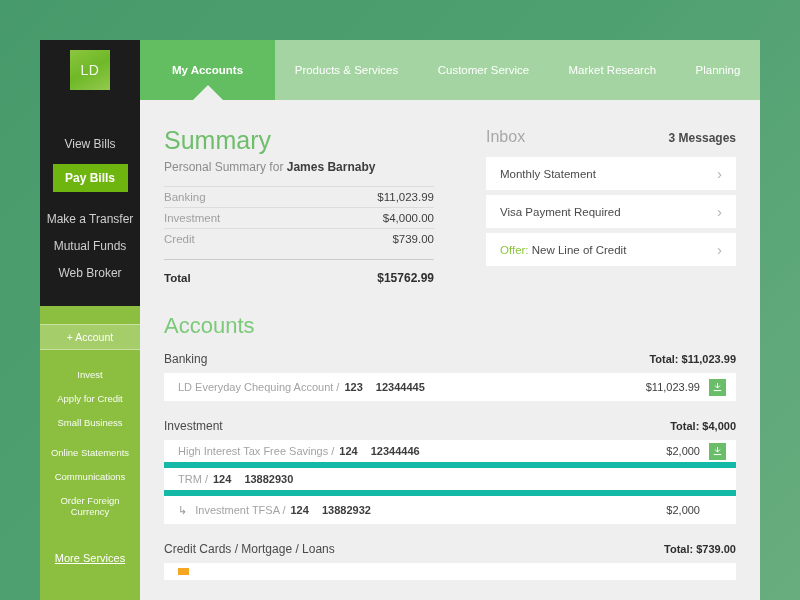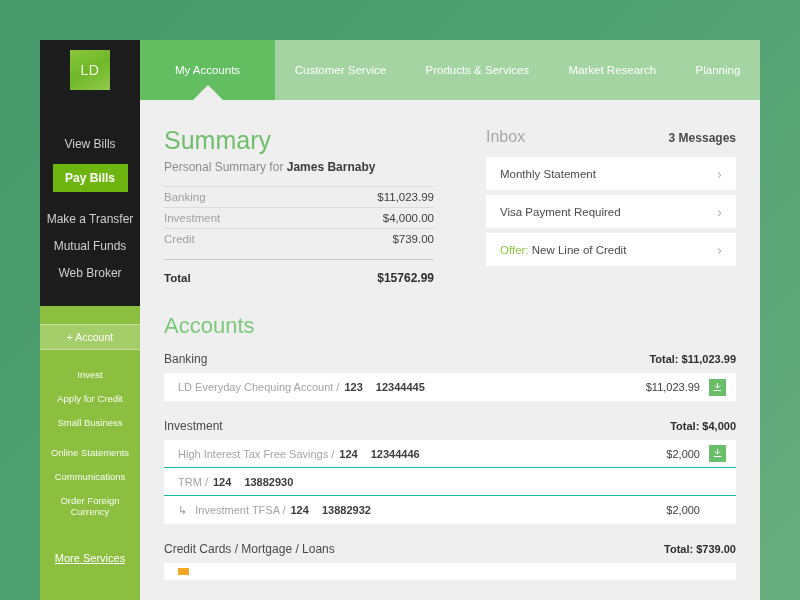--- a/index.html
+++ b/index.html
@@ -144,21 +144,21 @@
     position: relative;
     padding: 0 6px;
     white-space: nowrap;
   }
   .tab.active {
     background: #63BE62;
     width: 135px;
     flex: 0 0 135px;
   }
   .tab:not(.active) { flex: 1 1 auto; }
-  .tab.active .tab-label { font-weight: normal; }
+  .tab.active .tab-label { font-weight: bold; }
   .notch {
     position: absolute;
     left: 50%;
     bottom: 0;
     transform: translateX(-50%);
     width: 0; height: 0;
     border-left: 15px solid transparent;
     border-right: 15px solid transparent;
     border-bottom: 15px solid #efefef;
   }
@@ -257,21 +257,21 @@
   }
   .grp-name { font-size: 12px; color: #4a4a4a; }
   .grp-total { font-size: 11px; color: #2e2e2e; font-weight: bold; }
 
   .arow {
     background: #ffffff;
     min-height: 28px;
     display: flex;
     align-items: center;
     padding: 0 10px 0 14px;
-    border-bottom: 1px solid #14b8a6;
+    border-bottom: 6px solid #14b8a6;
     cursor: pointer;
   }
   .arow:last-child { border-bottom: none; }
   .arow .name {
     flex: 1 1 auto;
     font-size: 11px;
     color: #a3a3a3;
     display: flex;
     align-items: center;
     gap: 5px;
@@ -337,24 +337,24 @@
   </aside>
 
   <section class="main">
 
     <nav class="tabbar">
       <div class="tab active">
         <span class="tab-label">My Accounts</span>
         <span class="notch"></span>
       </div>
       <div class="tab">
+        <span class="tab-label">Products &amp; Services</span>
+      </div>
+      <div class="tab">
         <span class="tab-label">Customer Service</span>
-      </div>
-      <div class="tab">
-        <span class="tab-label">Products &amp; Services</span>
       </div>
       <div class="tab">
         <span class="tab-label">Market Research</span>
       </div>
       <div class="tab">
         <span class="tab-label">Planning</span>
       </div>
     </nav>
 
     <div class="content">

